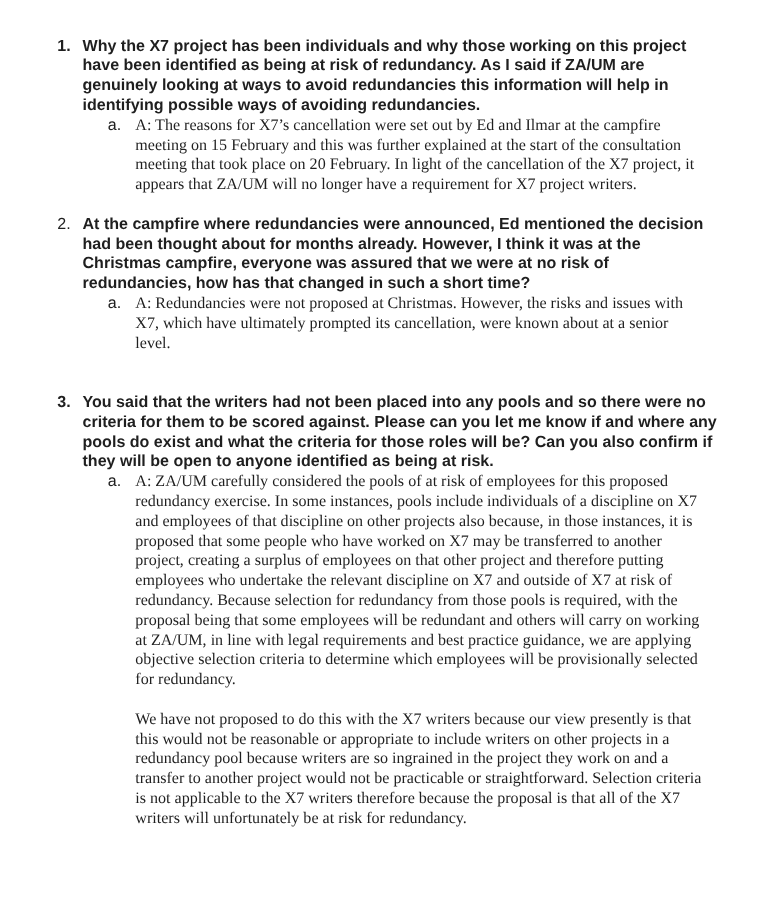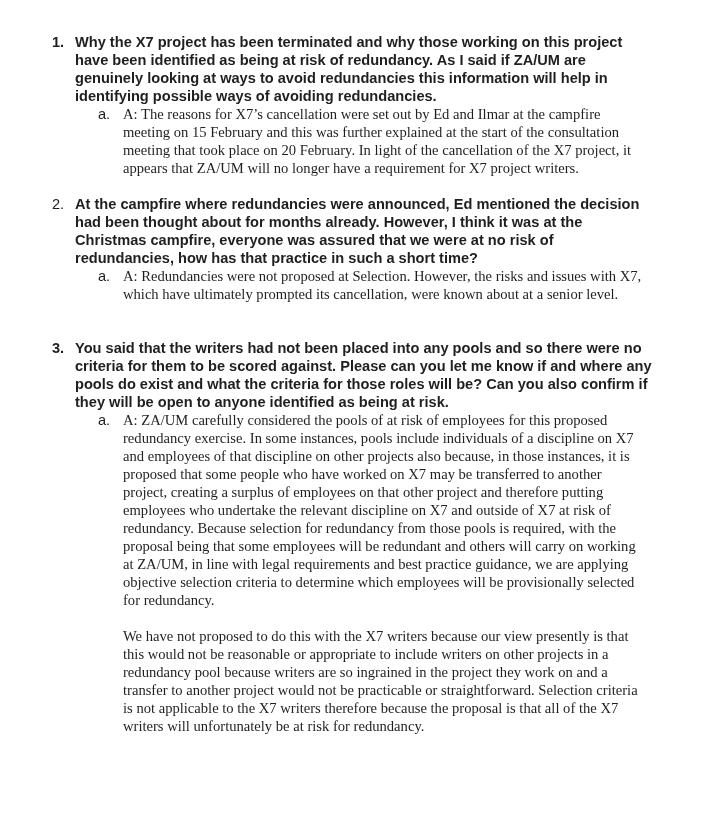--- a/index.html
+++ b/index.html
@@ -23,33 +23,33 @@
   #q2 { margin-top: 18px; }
   #q3 { margin-top: 36px; }
 </style>
 </head>
 <body>
 
 <div class="page">
 
   <div class="q" id="q1">
     <span class="q-num bold">1.</span>
-    <div class="q-text">Why the X7 project has been terminated and why those working on this project have been identified as being at risk of redundancy. As I said if ZA/UM are genuinely looking at ways to avoid redundancies this information will help in identifying possible ways of avoiding redundancies.</div>
+    <div class="q-text">Why the X7 project has been individuals and why those working on this project have been identified as being at risk of redundancy. As I said if ZA/UM are genuinely looking at ways to avoid redundancies this information will help in identifying possible ways of avoiding redundancies.</div>
     <div class="ans">
       <span class="ans-letter">a.</span>
       <p>A: The reasons for X7’s cancellation were set out by Ed and Ilmar at the campfire meeting on 15 February and this was further explained at the start of the consultation meeting that took place on 20 February. In light of the cancellation of the X7 project, it appears that ZA/UM will no longer have a requirement for X7 project writers.</p>
     </div>
   </div>
 
   <div class="q" id="q2">
     <span class="q-num">2.</span>
-    <div class="q-text">At the campfire where redundancies were announced, Ed mentioned the decision had been thought about for months already. However, I think it was at the Christmas campfire, everyone was assured that we were at no risk of redundancies, how has that practice in such a short time?</div>
+    <div class="q-text">At the campfire where redundancies were announced, Ed mentioned the decision had been thought about for months already. However, I think it was at the Christmas campfire, everyone was assured that we were at no risk of redundancies, how has that changed in such a short time?</div>
     <div class="ans">
       <span class="ans-letter">a.</span>
-      <p>A: Redundancies were not proposed at Selection. However, the risks and issues with X7, which have ultimately prompted its cancellation, were known about at a senior level.</p>
+      <p>A: Redundancies were not proposed at Christmas. However, the risks and issues with X7, which have ultimately prompted its cancellation, were known about at a senior level.</p>
     </div>
   </div>
 
   <div class="q" id="q3">
     <span class="q-num bold">3.</span>
     <div class="q-text">You said that the writers had not been placed into any pools and so there were no criteria for them to be scored against. Please can you let me know if and where any pools do exist and what the criteria for those roles will be? Can you also confirm if they will be open to anyone identified as being at risk.</div>
     <div class="ans">
       <span class="ans-letter">a.</span>
       <p>A: ZA/UM carefully considered the pools of at risk of employees for this proposed redundancy exercise. In some instances, pools include individuals of a discipline on X7 and employees of that discipline on other projects also because, in those instances, it is proposed that some people who have worked on X7 may be transferred to another project, creating a surplus of employees on that other project and therefore putting employees who undertake the relevant discipline on X7 and outside of X7 at risk of redundancy. Because selection for redundancy from those pools is required, with the proposal being that some employees will be redundant and others will carry on working at ZA/UM, in line with legal requirements and best practice guidance, we are applying objective selection criteria to determine which employees will be provisionally selected for redundancy.</p>
       <p>We have not proposed to do this with the X7 writers because our view presently is that this would not be reasonable or appropriate to include writers on other projects in a redundancy pool because writers are so ingrained in the project they work on and a transfer to another project would not be practicable or straightforward. Selection criteria is not applicable to the X7 writers therefore because the proposal is that all of the X7 writers will unfortunately be at risk for redundancy.</p>

